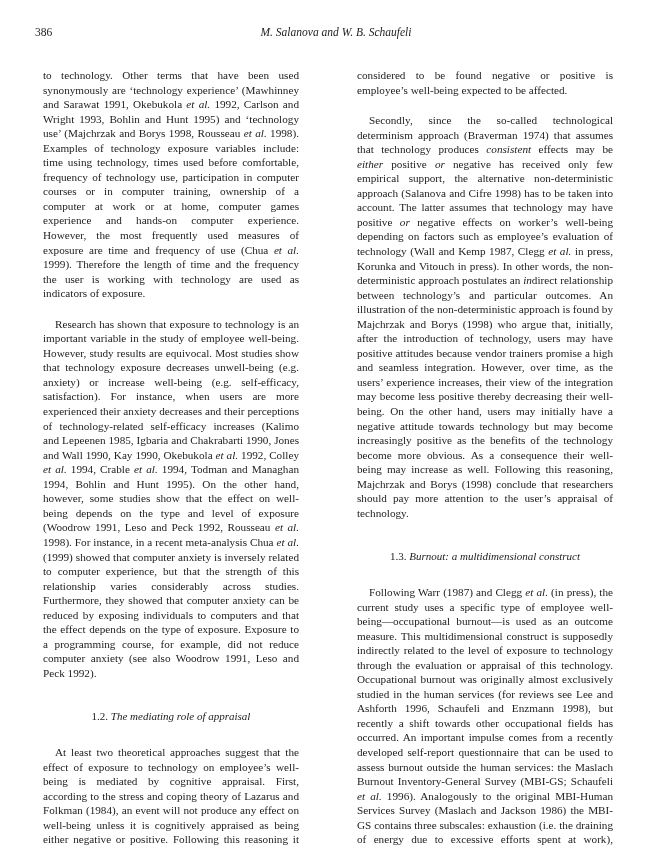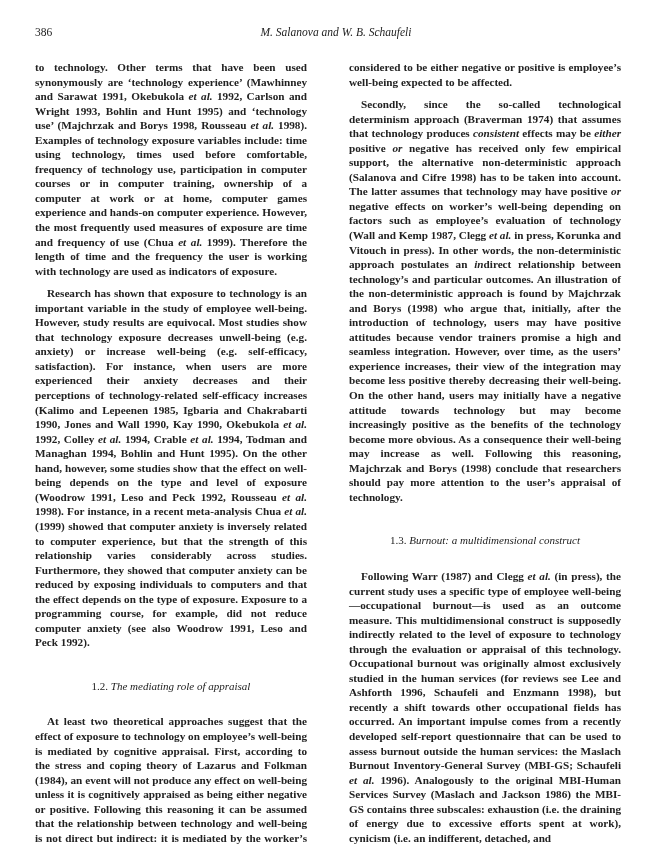--- a/index.html
+++ b/index.html
@@ -5,21 +5,21 @@
   html, body { margin: 0; padding: 0; background: #ffffff; }
   body { width: 656px; height: 848px; position: relative; overflow: hidden;
          font-family: "Liberation Serif", "DejaVu Serif", serif; color: #222; }
   .header { position: absolute; top: 26px; left: 27px; right: 27px; height: 16px; font-size: 11.5px; }
   .page-num { position: absolute; left: 8px; top: 0; }
   .running-head { position: absolute; left: 16px; right: 0; text-align: center; font-style: italic; }
   .col { position: absolute; top: 52px; width: 288px; font-size: 11.2px; line-height: 14.55px;
          text-align: justify; hyphens: none; }
   .col.left { left: 27px; }
   .col.right { left: 341px; }
-  p { margin: 8px; font-weight: bold; }
+  p { margin: 16px; }
   p.indent { text-indent: 12px; }
   .section-head { margin: 29px 0 21px 0; font-size: 11px; text-align: center; }
   .section-head .title { font-style: italic; }
   i { font-style: italic; }
 </style>
 </head>
 <body>
 
 <div class="header">
   <span class="page-num">386</span>
@@ -30,20 +30,20 @@
   <p>to technology. Other terms that have been used synonymously are ‘technology experience’ (Mawhinney and Sarawat 1991, Okebukola <i>et al.</i> 1992, Carlson and Wright 1993, Bohlin and Hunt 1995) and ‘technology use’ (Majchrzak and Borys 1998, Rousseau <i>et al.</i> 1998). Examples of technology exposure variables include: time using technology, times used before comfortable, frequency of technology use, participation in computer courses or in computer training, ownership of a computer at work or at home, computer games experience and hands-on computer experience. However, the most frequently used measures of exposure are time and frequency of use (Chua <i>et al.</i> 1999). Therefore the length of time and the frequency the user is working with technology are used as indicators of exposure.</p>
   <p class="indent">Research has shown that exposure to technology is an important variable in the study of employee well-being. However, study results are equivocal. Most studies show that technology exposure decreases unwell-being (e.g. anxiety) or increase well-being (e.g. self-efficacy, satisfaction). For instance, when users are more experienced their anxiety decreases and their perceptions of technology-related self-efficacy increases (Kalimo and Lepeenen 1985, Igbaria and Chakrabarti 1990, Jones and Wall 1990, Kay 1990, Okebukola <i>et al.</i> 1992, Colley <i>et al.</i> 1994, Crable <i>et al.</i> 1994, Todman and Managhan 1994, Bohlin and Hunt 1995). On the other hand, however, some studies show that the effect on well-being depends on the type and level of exposure (Woodrow 1991, Leso and Peck 1992, Rousseau <i>et al.</i> 1998). For instance, in a recent meta-analysis Chua <i>et al.</i> (1999) showed that computer anxiety is inversely related to computer experience, but that the strength of this relationship varies considerably across studies. Furthermore, they showed that computer anxiety can be reduced by exposing individuals to computers and that the effect depends on the type of exposure. Exposure to a programming course, for example, did not reduce computer anxiety (see also Woodrow 1991, Leso and Peck 1992).</p>
   <div class="section-head">
     <span>1.2.</span>
     <span class="title">The mediating role of appraisal</span>
   </div>
   <p class="indent">At least two theoretical approaches suggest that the effect of exposure to technology on employee’s well-being is mediated by cognitive appraisal. First, according to the stress and coping theory of Lazarus and Folkman (1984), an event will not produce any effect on well-being unless it is cognitively appraised as being either negative or positive. Following this reasoning it can be assumed that the relationship between technology and well-being is not direct but indirect: it is mediated by the worker’s <i>appraisal</i> of technology. Only when technology is</p>
 </div>
 
 <div class="col right">
-  <p>considered to be either negative or positive is employee’s well-being expected to be affected.</p>
+  <p>considered to be found negative or positive is employee’s well-being expected to be affected.</p>
   <p class="indent">Secondly, since the so-called technological determinism approach (Braverman 1974) that assumes that technology produces <i>consistent</i> effects may be <i>either</i> positive <i>or</i> negative has received only few empirical support, the alternative non-deterministic approach (Salanova and Cifre 1998) has to be taken into account. The latter assumes that technology may have positive <i>or</i> negative effects on worker’s well-being depending on factors such as employee’s evaluation of technology (Wall and Kemp 1987, Clegg <i>et al.</i> in press, Korunka and Vitouch in press). In other words, the non-deterministic approach postulates an <i>in</i>direct relationship between technology’s and particular outcomes. An illustration of the non-deterministic approach is found by Majchrzak and Borys (1998) who argue that, initially, after the introduction of technology, users may have positive attitudes because vendor trainers promise a high and seamless integration. However, over time, as the users’ experience increases, their view of the integration may become less positive thereby decreasing their well-being. On the other hand, users may initially have a negative attitude towards technology but may become increasingly positive as the benefits of the technology become more obvious. As a consequence their well-being may increase as well. Following this reasoning, Majchrzak and Borys (1998) conclude that researchers should pay more attention to the user’s appraisal of technology.</p>
   <div class="section-head">
     <span>1.3.</span>
     <span class="title">Burnout: a multidimensional construct</span>
   </div>
   <p class="indent">Following Warr (1987) and Clegg <i>et al.</i> (in press), the current study uses a specific type of employee well-being—occupational burnout—is used as an outcome measure. This multidimensional construct is supposedly indirectly related to the level of exposure to technology through the evaluation or appraisal of this technology. Occupational burnout was originally almost exclusively studied in the human services (for reviews see Lee and Ashforth 1996, Schaufeli and Enzmann 1998), but recently a shift towards other occupational fields has occurred. An important impulse comes from a recently developed self-report questionnaire that can be used to assess burnout outside the human services: the Maslach Burnout Inventory-General Survey (MBI-GS; Schaufeli <i>et al.</i> 1996). Analogously to the original MBI-Human Services Survey (Maslach and Jackson 1986) the MBI-GS contains three subscales: exhaustion (i.e. the draining of energy due to excessive efforts spent at work), cynicism (i.e. an indifferent, detached, and</p>
 </div>
 
 </body></html>

